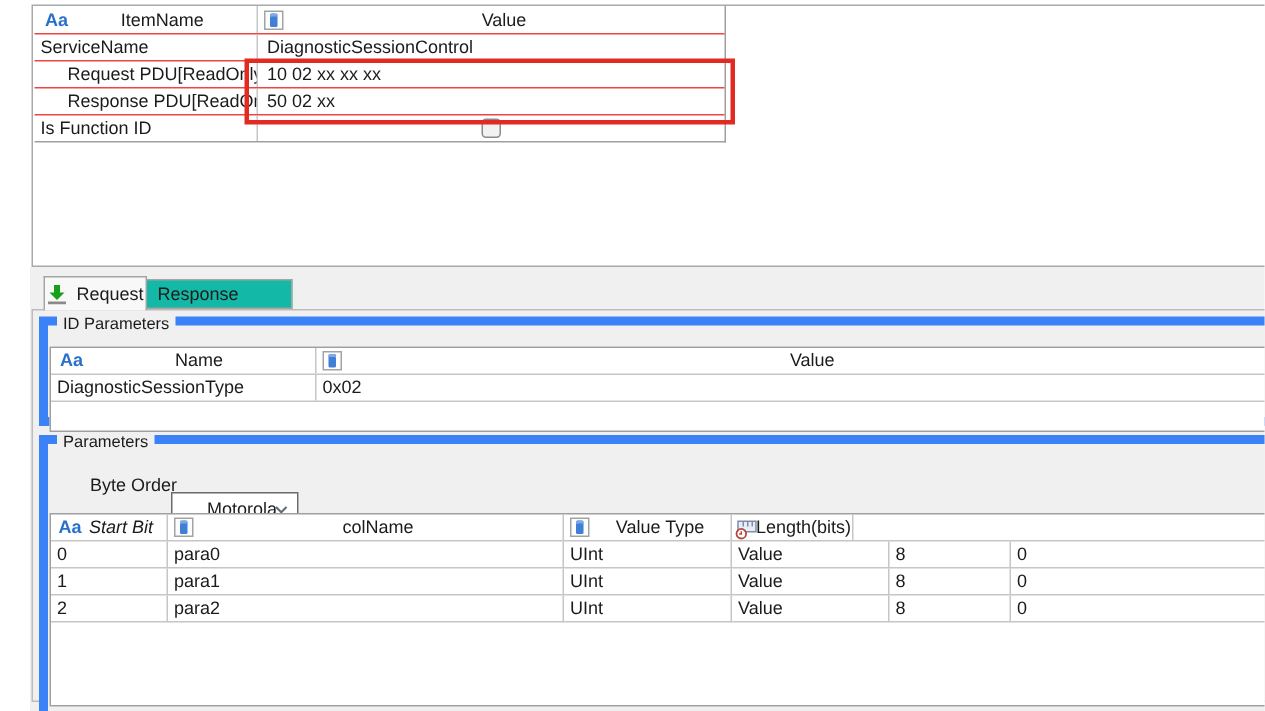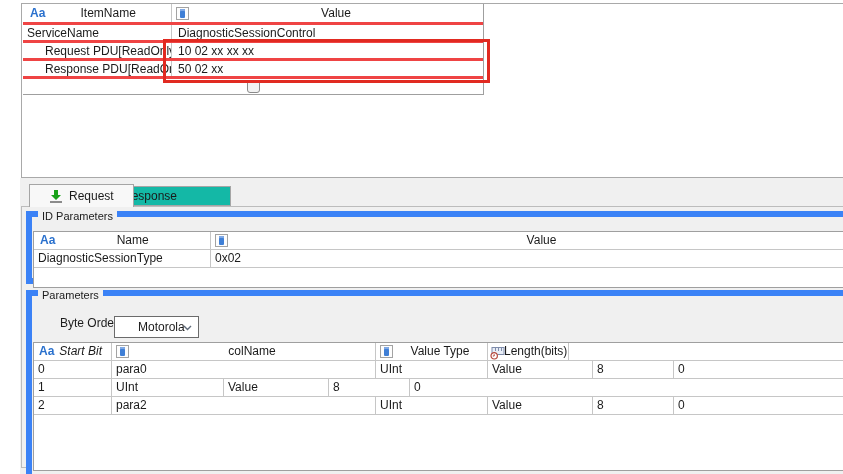--- a/index.html
+++ b/index.html
@@ -6,41 +6,41 @@
   body { font-family: "Liberation Sans", sans-serif; background: #fff; }
   .window { position: relative; width: 843px; height: 474px; background: #fff;
             font-size: 12px; color: #1b1b1b; overflow: hidden; margin-left: 20px; }
   .win-border-right { position: absolute; right: 0; top: 4px; width: 3px; height: 470px; background: #3d5a9b; }
 
   
   .top-pane { position: absolute; left: 1px; top: 3px; width: 836px; height: 175px;
               background: #fff; border: 1px solid #a9a9a9; }
   .ttable { position: absolute; left: 1px; top: 0px; width: 461px; background: #fff;
             border-right: 1px solid #9f9f9f; border-bottom: 1px solid #9f9f9f; }
-  .trow { display: flex; height: 18px; border-top: 3px solid #ef4444; }
+  .trow { display: flex; height: 18px; border-top: 1px solid #ef4444; }
   .trow:first-child { border-top: none; }
   .tcell-label { width: 149px; border-right: 1px solid #c6c6c6; padding-left: 4px;
                  line-height: 17px; white-space: nowrap; overflow: hidden; }
   .tcell-label.indent { padding-left: 22px; }
   .tcell-value { flex: 1; padding-left: 6px; line-height: 17px; white-space: nowrap; }
   .hflex { display: flex; align-items: center; }
   .aa { color: #2970cd; font-weight: bold; margin-left: 3px; }
   .hcenter { flex: 1; text-align: center; }
   .redbox { position: absolute; left: 141px; top: 35px; width: 327px; height: 44px;
             border: 3px solid #e12a21; z-index: 6; pointer-events: none; }
   .checkbox { display: inline-block; width: 13px; height: 13px; border: 1px solid #8a8a8a;
               border-radius: 3px; background: #f2f2f2; }
   .cb-center { flex: 1; display: flex; justify-content: center; align-items: center; }
 
   
   .bottom-pane { position: absolute; left: 0; top: 178px; width: 840px; height: 296px; background: #f0f0f0; }
   .tab-panel { position: absolute; left: 1px; top: 28px; width: 834px; height: 262px;
                border: 1px solid #bcbcbc; background: #f0f0f0; }
   .tab { position: absolute; display: flex; align-items: center; gap: 6px;
-         border: 1px solid #a5a5a5; padding: 0 19px; cursor: default; }
+         border: 1px solid #a5a5a5; padding: 0 1px; cursor: default; }
   .tab.active { left: 9px; top: 6px; height: 23px; background: #f8f8f8; border-bottom: none; z-index: 3; }
   .tab.inactive { left: 63px; top: 8px; height: 20px; background: #14b8a6; z-index: 2; }
 
   .groupbox { position: absolute; border: 6px solid #3b82f6; background: #f0f0f0; }
   .gb-idparams { left: 6px; top: 33px; width: 827px; height: 73px; }
   .gb-params   { left: 6px; top: 112px; width: 827px; height: 210px; }
   .gb-label { position: absolute; top: -8px; left: 6px; background: #f0f0f0; padding: 0 4px;
               font-size: 11px; line-height: 14px; }
 
   .grid { position: absolute; background: #fff; border: 1px solid #9f9f9f; }
@@ -56,21 +56,21 @@
   .c-vtype { width: 112px; }
   .c-conv  { width: 105px; }
   .c-len   { width: 81px; }
 
   .numicon { display: inline-flex; width: 13px; height: 13px; border: 1px solid #a3a3a3;
              background: #fdfdfd; align-items: center; justify-content: center; flex: none; }
   .numicon i { display: block; width: 5px; height: 9px; background: #3f7fd6; border-radius: 1px;
                box-shadow: inset 0 2px 0 #7fa9e6; }
 
   .byteorder-label { position: absolute; left: 28px; top: 20px; }
-  .dropdown { position: absolute; left: 82px; top: 20px; width: 85px; height: 22px;
+  .dropdown { position: absolute; left: 82px; top: 32px; width: 85px; height: 22px;
               border: 1px solid #6b6b6b; background: #fff; display: flex; align-items: center;
               padding-left: 23px; }
   .dd-chevron { position: absolute; right: 6px; top: 8px; }
 
   .vscroll { position: absolute; right: 0; top: 0; bottom: 0; width: 6px; background: #efefef;
              border-left: 1px solid #dcdcdc; }
   .vthumb { position: absolute; left: 0; width: 5px; background: #a6a6a6; }
 
   svg { display: block; flex: none; }
 </style>
@@ -104,20 +104,21 @@
         <div class="tcell-label indent">Request PDU[ReadOnly]</div>
         <div class="tcell-value">10 02 xx xx xx</div>
       </div>
 
       <div class="trow">
         <div class="tcell-label indent">Response PDU[ReadOnly]</div>
         <div class="tcell-value">50 02 xx</div>
       </div>
 
       <div class="trow">
+        <div class="tcell-label">Is Function ID</div>
         <div class="tcell-value cb-center" style="padding-left:0;">
           <span class="checkbox"></span>
         </div>
       </div>
     </div>
 
     <div class="redbox"></div>
   </div>
 
   <div class="bottom-pane">
@@ -212,20 +213,21 @@
           <div class="gcell c-sbit">0</div>
           <div class="gcell c-cname">para0</div>
           <div class="gcell c-vtype">UInt</div>
           <div class="gcell c-conv">Value</div>
           <div class="gcell c-len">8</div>
           <div class="gcell last">0</div>
         </div>
 
         <div class="grow">
           <div class="gcell c-sbit">1</div>
+          <div class="gcell c-cname">para1</div>
           <div class="gcell c-vtype">UInt</div>
           <div class="gcell c-conv">Value</div>
           <div class="gcell c-len">8</div>
           <div class="gcell last">0</div>
         </div>
 
         <div class="grow">
           <div class="gcell c-sbit">2</div>
           <div class="gcell c-cname">para2</div>
           <div class="gcell c-vtype">UInt</div>

